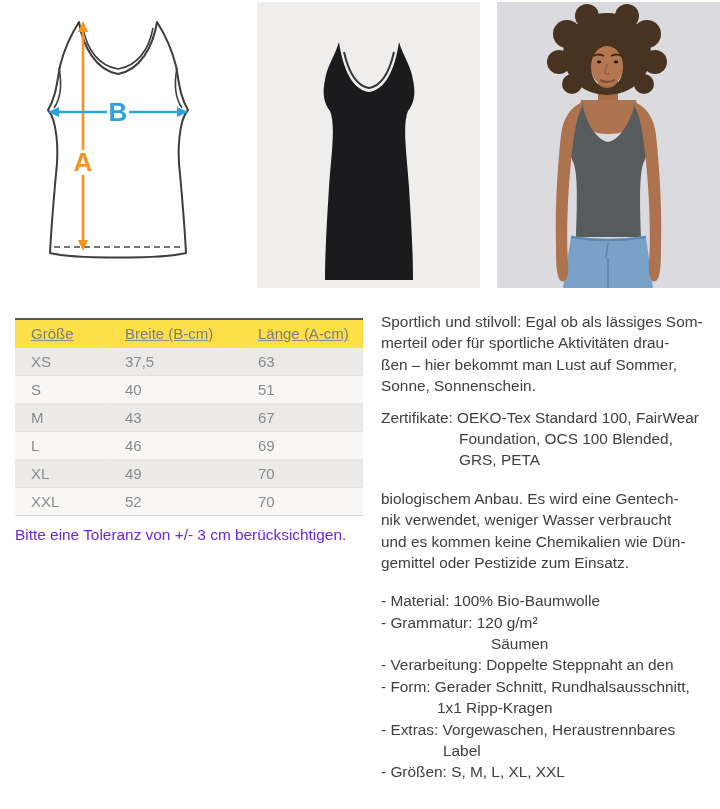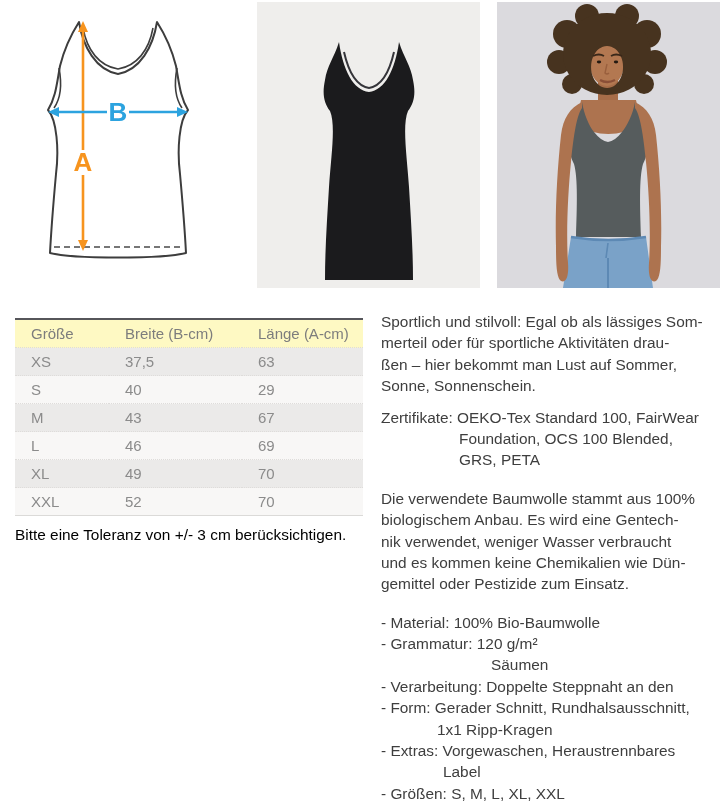--- a/index.html
+++ b/index.html
@@ -11,26 +11,26 @@
   .fig-flat{left:257px;width:223px;background:#efeeec;}
   .fig-model{left:497px;width:223px;background:#dbdade;}
   .figure svg{display:block;}
   
   .size-table{position:absolute;left:15px;top:318px;width:348px;border-collapse:collapse;
               border-top:2px solid #56565a;border-bottom:1px solid #dbdad8;
               font-size:15px;color:#8b8b8b;}
   .size-table th{font-weight:normal;color:#7d7d7d;text-align:left;}
   .size-table th,.size-table td{height:27px;padding:0 0 0 16px;vertical-align:middle;}
   .size-table col.c1{width:94px;}.size-table col.c2{width:133px;}.size-table col.c3{width:121px;}
-  .size-table thead tr{background:#fef9c3;}
+  .size-table thead tr{background:#fde047;text-decoration:underline;}
   .size-table tbody tr:nth-child(odd){background:#ebeae9;}
   .size-table tbody tr:nth-child(even){background:#f8f7f6;}
   .size-table tbody tr{border-top:1px dotted #dedcda;margin-left:33px;}
   
-  .tolerance{position:absolute;left:15px;top:526px;font-size:15.4px;color:#000000;white-space:nowrap;}
+  .tolerance{position:absolute;left:15px;top:526px;font-size:15.4px;color:#6d28d9;white-space:nowrap;}
   
   .description{position:absolute;left:381px;top:311px;width:333px;font-size:15.4px;color:#3e3e3e;}
   .description .para + .para{margin-top:17px;}
   .description .para:nth-child(2){margin-top:10px;}
   .description .line{height:21.4px;line-height:21.4px;white-space:nowrap;}
 </style>
 </head>
 <body>
 
 <div class="page">
@@ -155,21 +155,21 @@
     </thead>
     <tbody>
         <tr>
           <td>XS</td>
           <td>37,5</td>
           <td>63</td>
         </tr>
         <tr>
           <td>S</td>
           <td>40</td>
-          <td>29</td>
+          <td>51</td>
         </tr>
         <tr>
           <td>M</td>
           <td>43</td>
           <td>67</td>
         </tr>
         <tr>
           <td>L</td>
           <td>46</td>
           <td>69</td>
@@ -195,21 +195,20 @@
         <div class="line">merteil oder für sportliche Aktivitäten drau-</div>
         <div class="line">ßen – hier bekommt man Lust auf Sommer,</div>
         <div class="line">Sonne, Sonnenschein.</div>
       </div>
       <div class="para">
         <div class="line">Zertifikate: OEKO-Tex Standard 100, FairWear</div>
         <div class="line" style="padding-left: 78px;">Foundation, OCS 100 Blended,</div>
         <div class="line" style="padding-left: 78px;">GRS, PETA</div>
       </div>
       <div class="para">
-        <div class="line">Die verwendete Baumwolle stammt aus 100%</div>
         <div class="line">biologischem Anbau. Es wird eine Gentech-</div>
         <div class="line">nik verwendet, weniger Wasser verbraucht</div>
         <div class="line">und es kommen keine Chemikalien wie Dün-</div>
         <div class="line">gemittel oder Pestizide zum Einsatz.</div>
       </div>
       <div class="para">
         <div class="line">- Material: 100% Bio-Baumwolle</div>
         <div class="line">- Grammatur: 120 g/m²</div>
         <div class="line" style="padding-left: 110px;">Säumen</div>
         <div class="line">- Verarbeitung: Doppelte Steppnaht an den</div>

